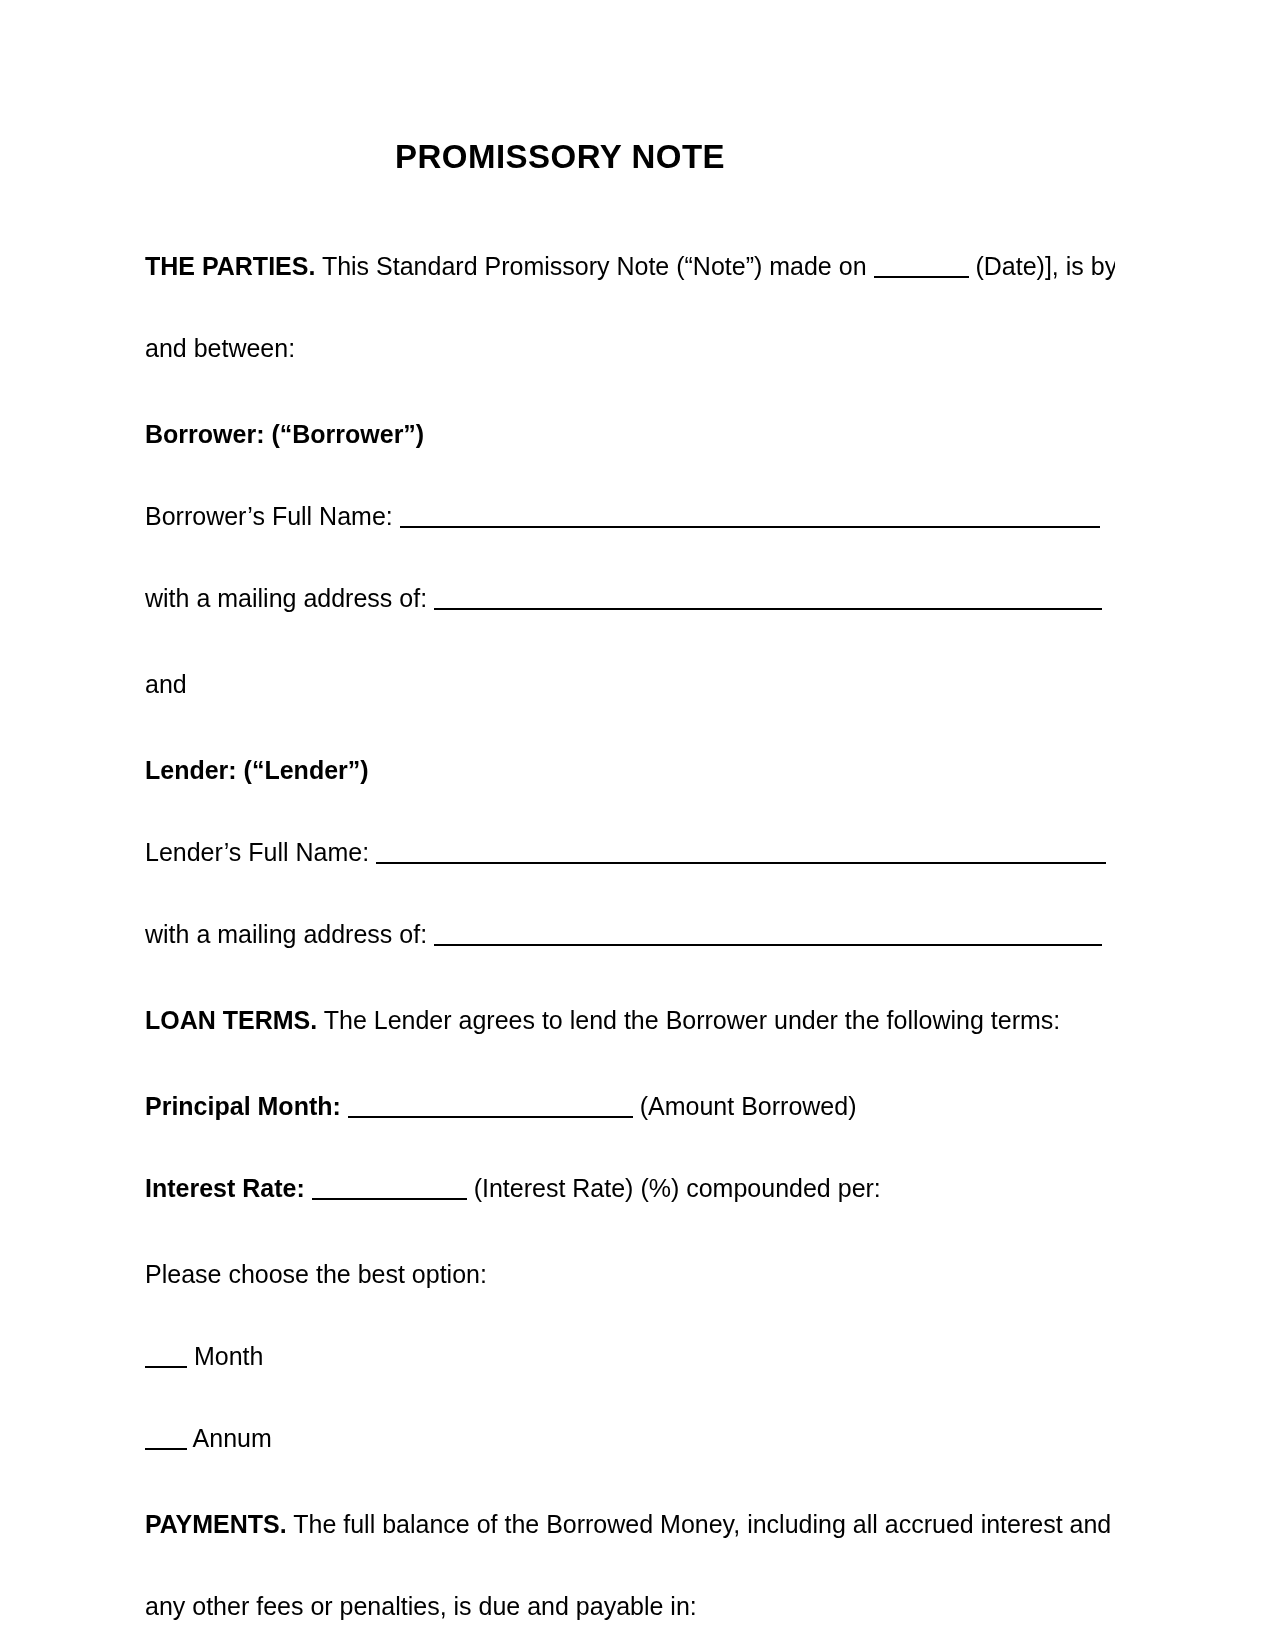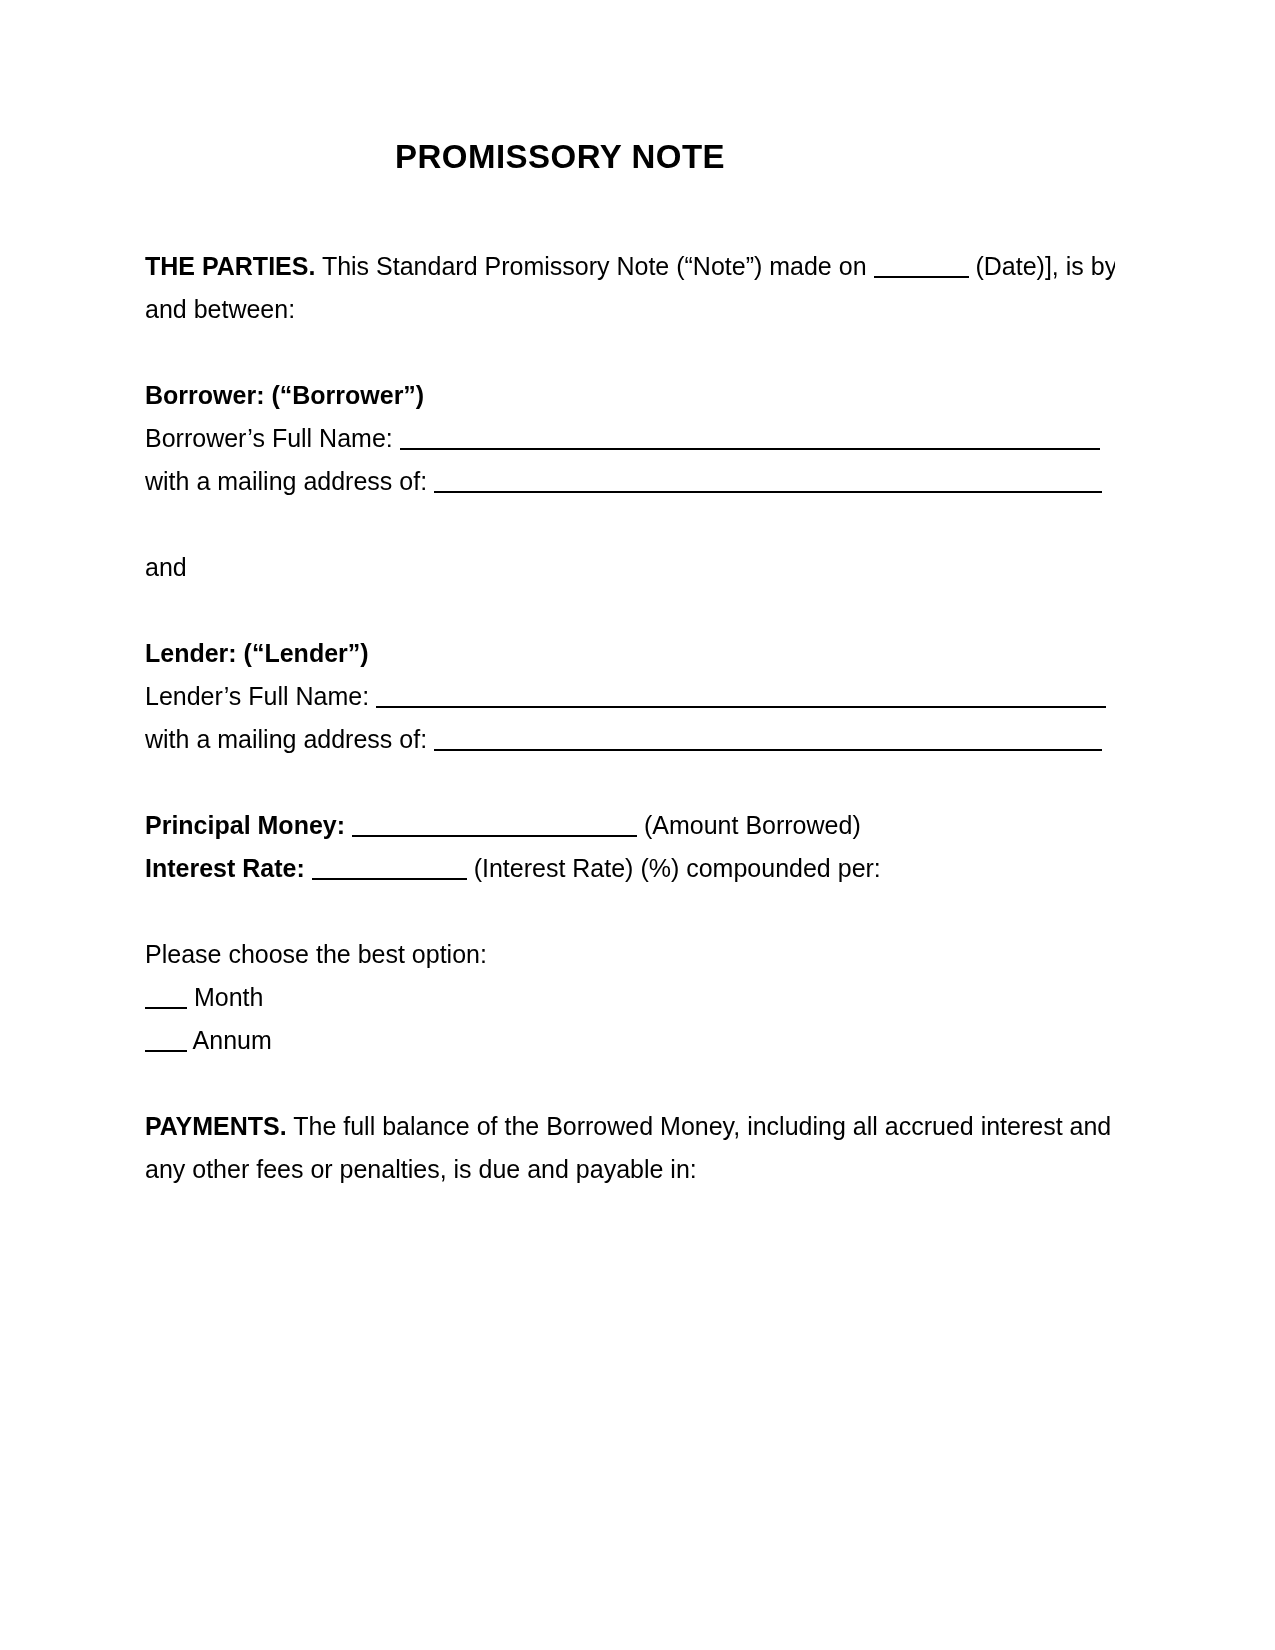--- a/index.html
+++ b/index.html
@@ -17,21 +17,21 @@
   }
   .doc-title {
     font-size: 33px;
     line-height: 46px;
     font-weight: bold;
     text-align: center;
     margin: 0 0 65px 0;
     letter-spacing: 0.5px;
   }
   .block { margin: 0 0 43px 0; }
-  .line { line-height: 43px; white-space: nowrap; }
+  .line { line-height: 43px; white-space: nowrap; margin-top: 39px; }
   .lead { font-weight: bold; }
   .blank {
     display: inline-block;
     border-bottom: 2px solid #000000;
     margin-bottom: -3px;
     height: 1px;
   }
   .w-date      { width: 95px; }
   .w-bname     { width: 700px; }
   .w-addr      { width: 668px; }
@@ -87,24 +87,30 @@
     <div class="line">
       <span>Lender’s Full Name:</span>
       <span class="blank w-lname"></span>
     </div>
     <div class="line">
       <span>with a mailing address of:</span>
       <span class="blank w-addr"></span>
     </div>
   </div>
 
+  <div class="block">
+    <div class="line">
+      <span class="lead">LOAN TERMS.</span>
+      <span>The Lender agrees to lend the Borrower under the following terms:</span>
+    </div>
+  </div>
 
   <div class="block">
     <div class="line">
-      <span class="lead">Principal Money:</span>
+      <span class="lead">Principal Month:</span>
       <span class="blank w-principal"></span>
       <span>(Amount Borrowed)</span>
     </div>
     <div class="line">
       <span class="lead">Interest Rate:</span>
       <span class="blank w-interest"></span>
       <span>(Interest Rate) (%) compounded per:</span>
     </div>
   </div>
 

